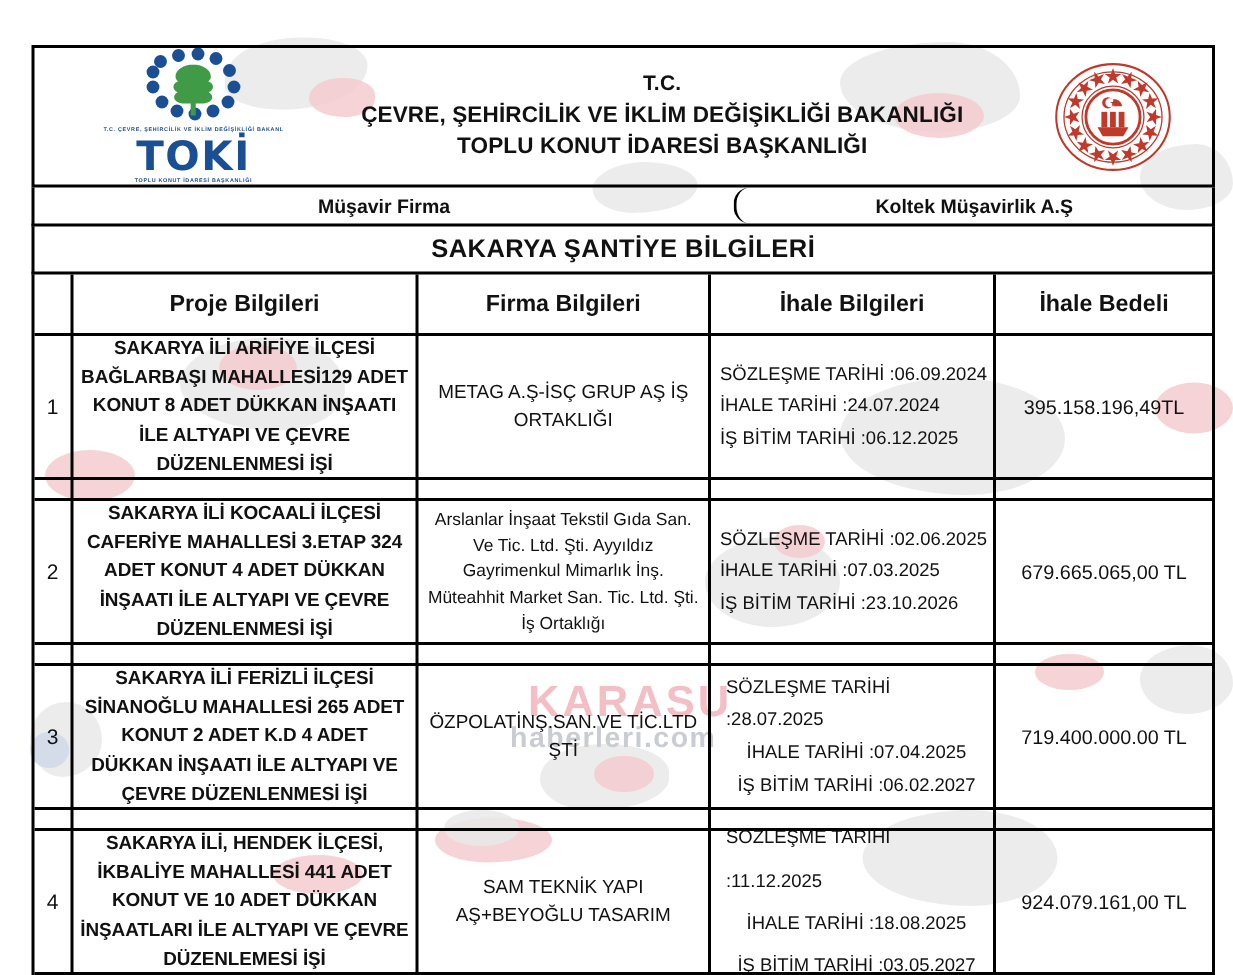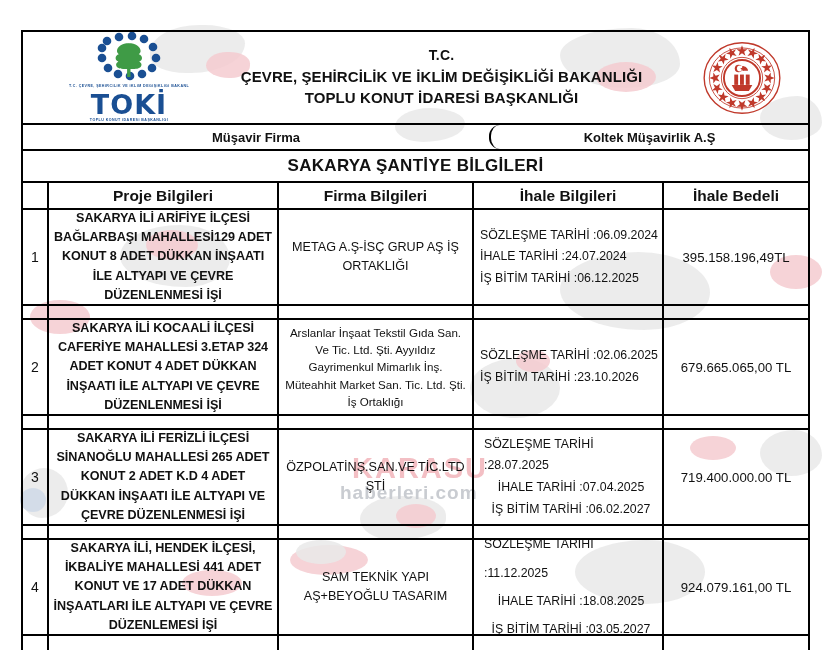--- a/index.html
+++ b/index.html
@@ -201,21 +201,21 @@
     border-top: none;
     box-sizing: border-box;
     background: transparent;
   }
   .trow {
     display: flex;
     align-items: stretch;
     box-sizing: border-box;
   }
   #table-head {
-    height: 27px;
+    height: 41px;
     border-bottom: 2px solid #000;
   }
   #table-head .th {
     display: flex;
     align-items: center;
     justify-content: center;
     font-weight: 700;
     font-size: 15.5px;
     box-sizing: border-box;
   }
@@ -430,20 +430,21 @@
       <div class="td c-tender"></div>
       <div class="td c-price"></div>
     </div>
 
     <div class="trow data-row">
       <div class="td c-idx">2</div>
       <div class="td c-proj">SAKARYA İLİ KOCAALİ İLÇESİ CAFERİYE MAHALLESİ 3.ETAP 324 ADET   KONUT 4 ADET DÜKKAN  İNŞAATI İLE ALTYAPI VE ÇEVRE DÜZENLENMESİ İŞİ</div>
       <div class="td c-firm dense">Arslanlar İnşaat Tekstil Gıda San. Ve Tic. Ltd. Şti. Ayyıldız Gayrimenkul Mimarlık İnş. Müteahhit Market San. Tic. Ltd. Şti. İş Ortaklığı</div>
       <div class="td c-tender">
         <span>SÖZLEŞME TARİHİ :02.06.2025</span>
+        <span>İHALE TARİHİ :07.03.2025</span>
         <span>İŞ BİTİM TARİHİ :23.10.2026</span>
       </div>
       <div class="td c-price">679.665.065,00 TL</div>
     </div>
     <div class="trow data-row spacer-row">
       <div class="td c-idx"></div>
       <div class="td c-proj"></div>
       <div class="td c-firm"></div>
       <div class="td c-tender"></div>
       <div class="td c-price"></div>
@@ -463,21 +464,21 @@
     <div class="trow data-row spacer-row">
       <div class="td c-idx"></div>
       <div class="td c-proj"></div>
       <div class="td c-firm"></div>
       <div class="td c-tender"></div>
       <div class="td c-price"></div>
     </div>
 
     <div class="trow data-row">
       <div class="td c-idx">4</div>
-      <div class="td c-proj">SAKARYA İLİ, HENDEK İLÇESİ, İKBALİYE MAHALLESİ 441 ADET KONUT VE 17 ADET DÜKKAN İNŞAATLARI İLE ALTYAPI VE ÇEVRE DÜZENLEMESİ İŞİ</div>
+      <div class="td c-proj">SAKARYA İLİ, HENDEK İLÇESİ, İKBALİYE MAHALLESİ 441 ADET KONUT VE 10 ADET DÜKKAN İNŞAATLARI İLE ALTYAPI VE ÇEVRE DÜZENLEMESİ İŞİ</div>
       <div class="td c-firm">SAM TEKNİK YAPI AŞ+BEYOĞLU TASARIM</div>
       <div class="td c-tender centered airy">
         <span>SÖZLEŞME TARİHİ :11.12.2025</span>
         <span>İHALE TARİHİ :18.08.2025</span>
         <span>İŞ BİTİM TARİHİ :03.05.2027</span>
       </div>
       <div class="td c-price">924.079.161,00 TL</div>
     </div>
 
     <div class="trow data-row partial">

